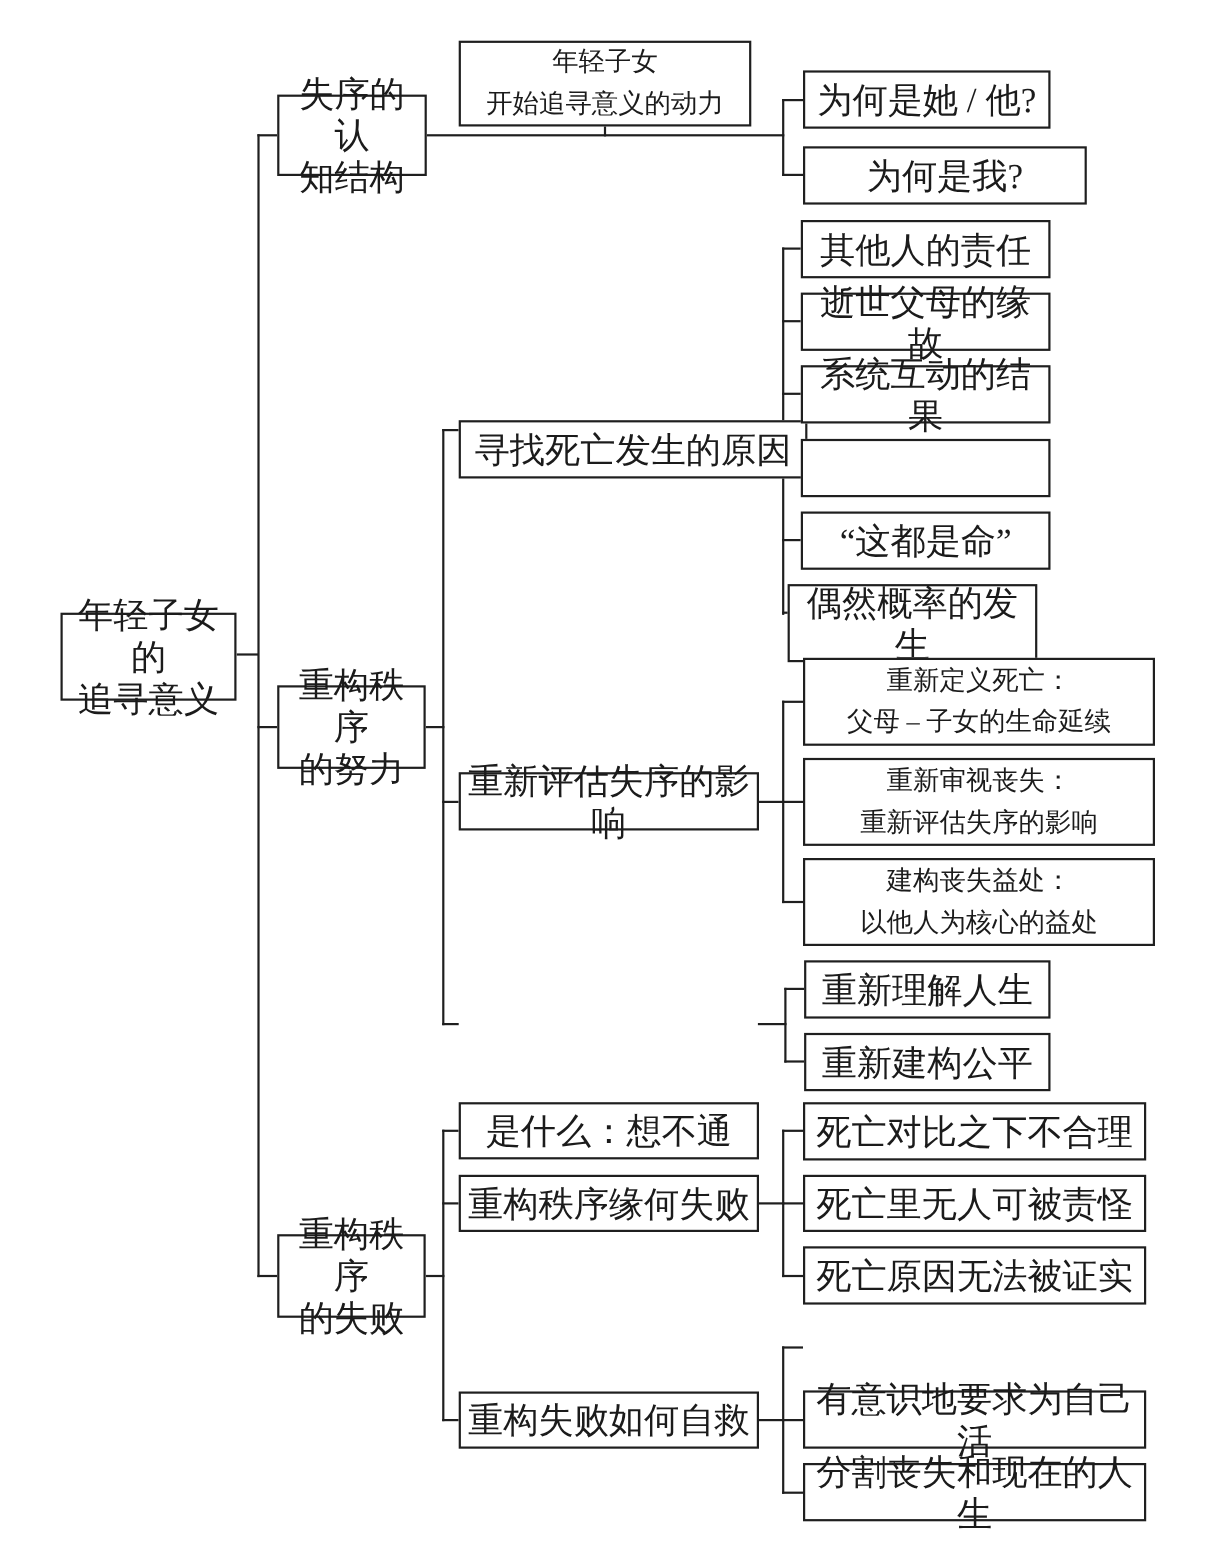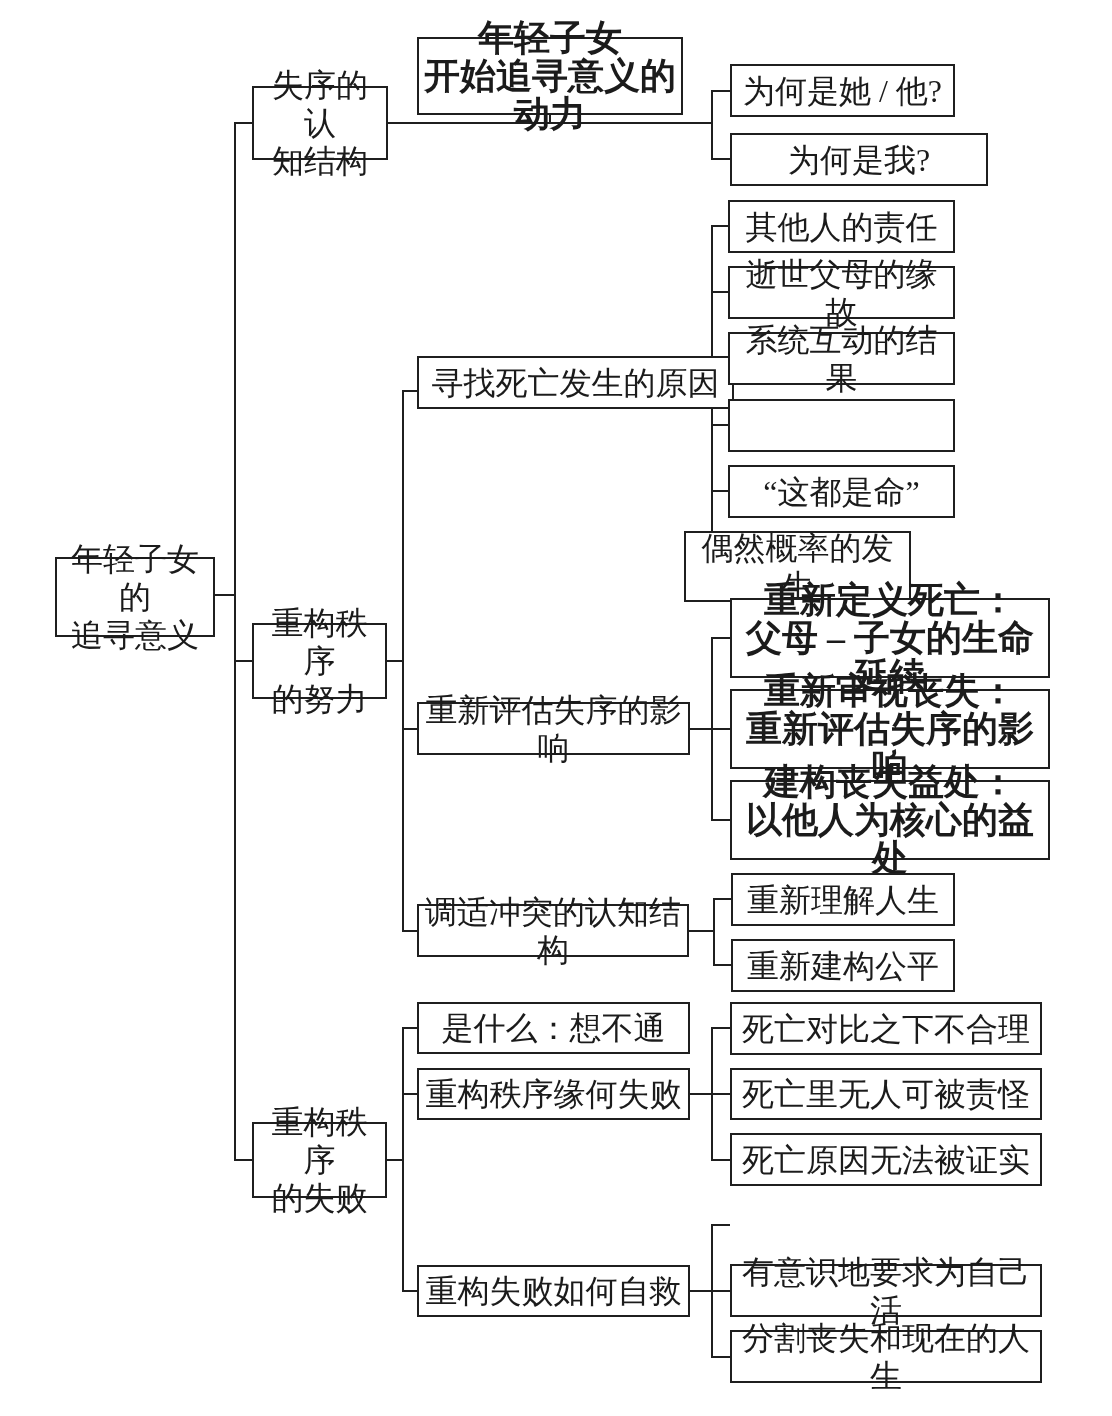--- a/index.html
+++ b/index.html
@@ -16,21 +16,21 @@
     box-sizing:border-box;
     border:2px solid #1f1f1f;
     background:#ffffff;
     display:flex;align-items:center;justify-content:center;
     text-align:center;
     white-space:pre-line;
     font-size:32px;
     line-height:38px;
     padding:2px 4px;
   }
-  .node.small{font-size:36px;font-weight:bold;}
+  .node.small{font-size:24px;}
   .line{position:absolute;background:#1f1f1f;}
 </style>
 </head>
 <body>
 
 <div id="canvas">
 
   <div class="line" style="left:215px;top:594px;width:20px;height:2px"></div>
 
   <div class="line" style="left:234px;top:122px;width:2px;height:1039px"></div>
@@ -95,37 +95,36 @@
   <div class="node" style="left:252px;top:86px;width:136px;height:74px">失序的认
 知结构</div>
   <div class="node small" style="left:417px;top:37px;width:266px;height:78px">年轻子女
 开始追寻意义的动力</div>
   <div class="node" style="left:730px;top:64px;width:225px;height:53px">为何是她 / 他?</div>
   <div class="node" style="left:730px;top:133px;width:258px;height:53px">为何是我?</div>
 
   <div class="node" style="left:252px;top:623px;width:135px;height:76px">重构秩序
 的努力</div>
 
-  <div class="node" style="left:417px;top:356px;width:317px;height:53px">寻找死亡发生的原因</div>
+  <div class="node" style="left:417px;top:382px;width:317px;height:53px">寻找死亡发生的原因</div>
   <div class="node" style="left:728px;top:200px;width:227px;height:53px">其他人的责任</div>
   <div class="node" style="left:728px;top:266px;width:227px;height:53px">逝世父母的缘故</div>
   <div class="node" style="left:728px;top:332px;width:227px;height:53px">系统互动的结果</div>
   <div class="node" style="left:728px;top:399px;width:227px;height:53px"></div>
   <div class="node" style="left:728px;top:465px;width:227px;height:53px">“这都是命”</div>
-  <div class="node" style="left:684px;top:531px;width:227px;height:71px">偶然概率的发生</div>
+  <div class="node" style="left:716px;top:531px;width:227px;height:71px">偶然概率的发生</div>
 
   <div class="node small" style="left:730px;top:598px;width:320px;height:80px">重新定义死亡：
 父母 – 子女的生命延续</div>
   <div class="node" style="left:417px;top:702px;width:273px;height:53px">重新评估失序的影响</div>
   <div class="node small" style="left:730px;top:689px;width:320px;height:80px">重新审视丧失：
 重新评估失序的影响</div>
   <div class="node small" style="left:730px;top:780px;width:320px;height:80px">建构丧失益处：
 以他人为核心的益处</div>
 
-  <div class="node" style="left:417px;top:904px;width:272px;height:53px">调适冲突的认知结构</div>
   <div class="node" style="left:731px;top:873px;width:224px;height:53px">重新理解人生</div>
   <div class="node" style="left:731px;top:939px;width:224px;height:53px">重新建构公平</div>
 
   <div class="node" style="left:252px;top:1122px;width:135px;height:76px">重构秩序
 的失败</div>
 
   <div class="node" style="left:417px;top:1002px;width:273px;height:52px">是什么：想不通</div>
   <div class="node" style="left:417px;top:1068px;width:273px;height:52px">重构秩序缘何失败</div>
   <div class="node" style="left:730px;top:1002px;width:312px;height:53px">死亡对比之下不合理</div>
   <div class="node" style="left:730px;top:1068px;width:312px;height:52px">死亡里无人可被责怪</div>

